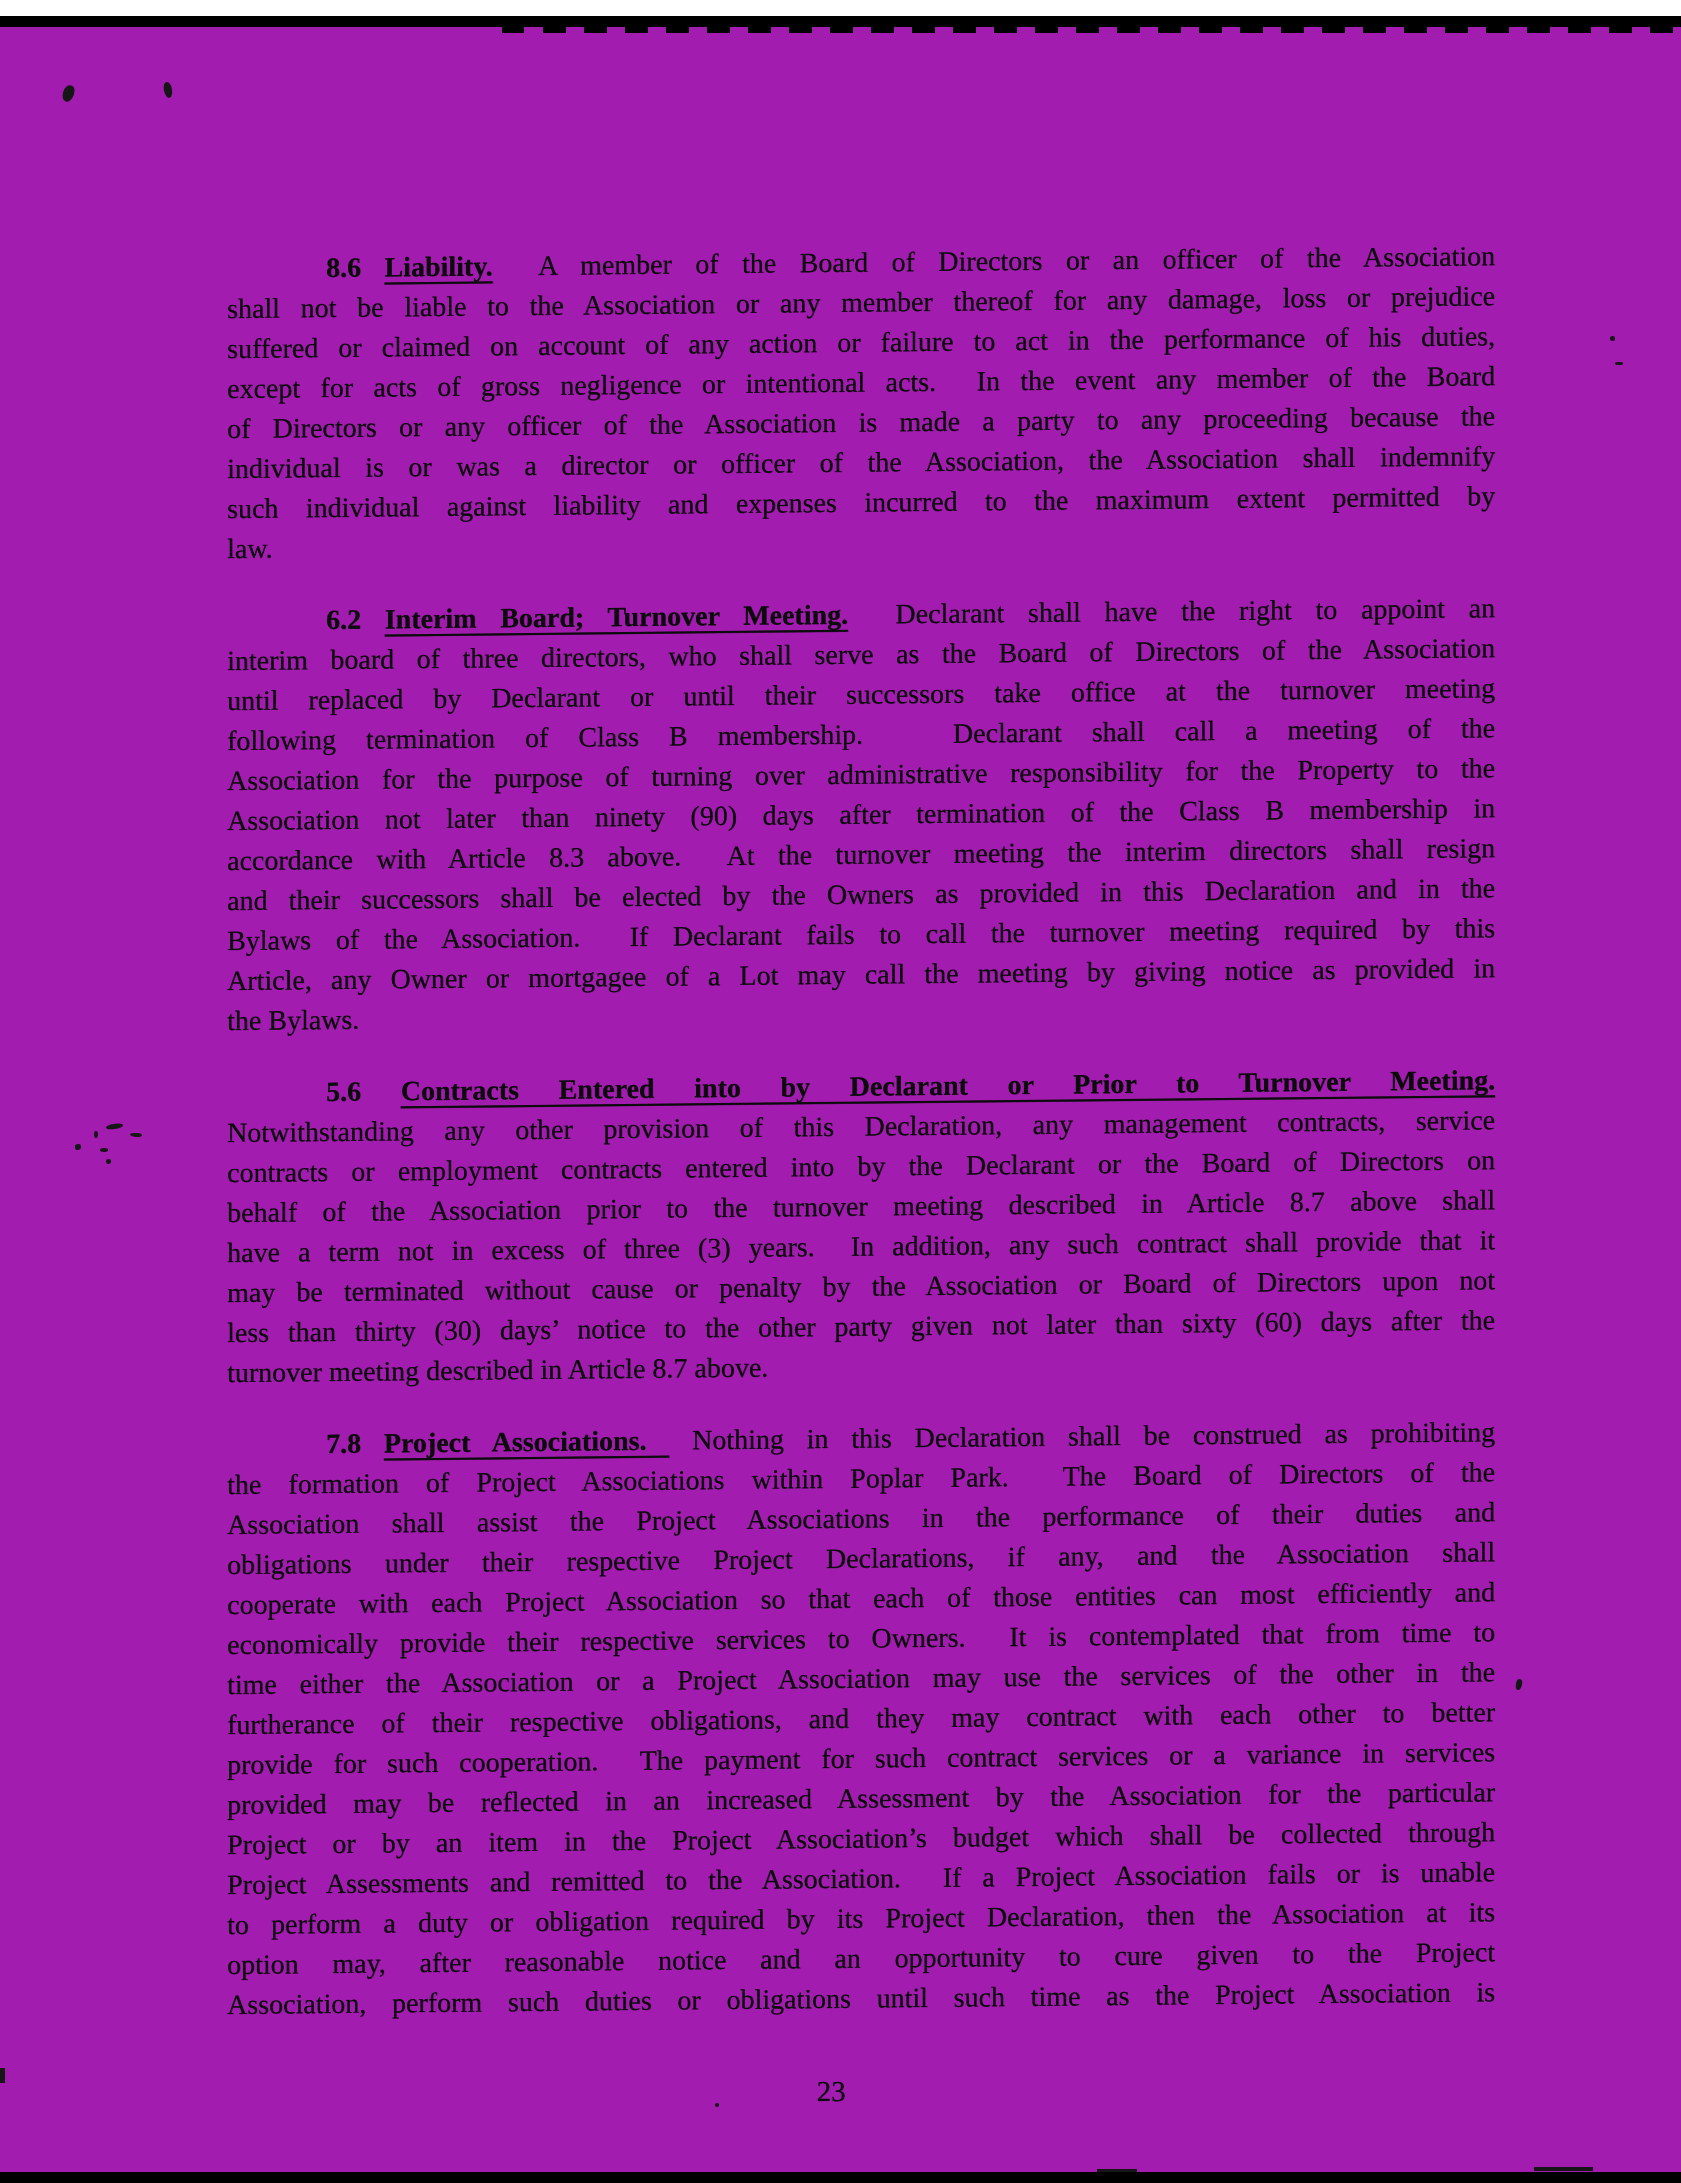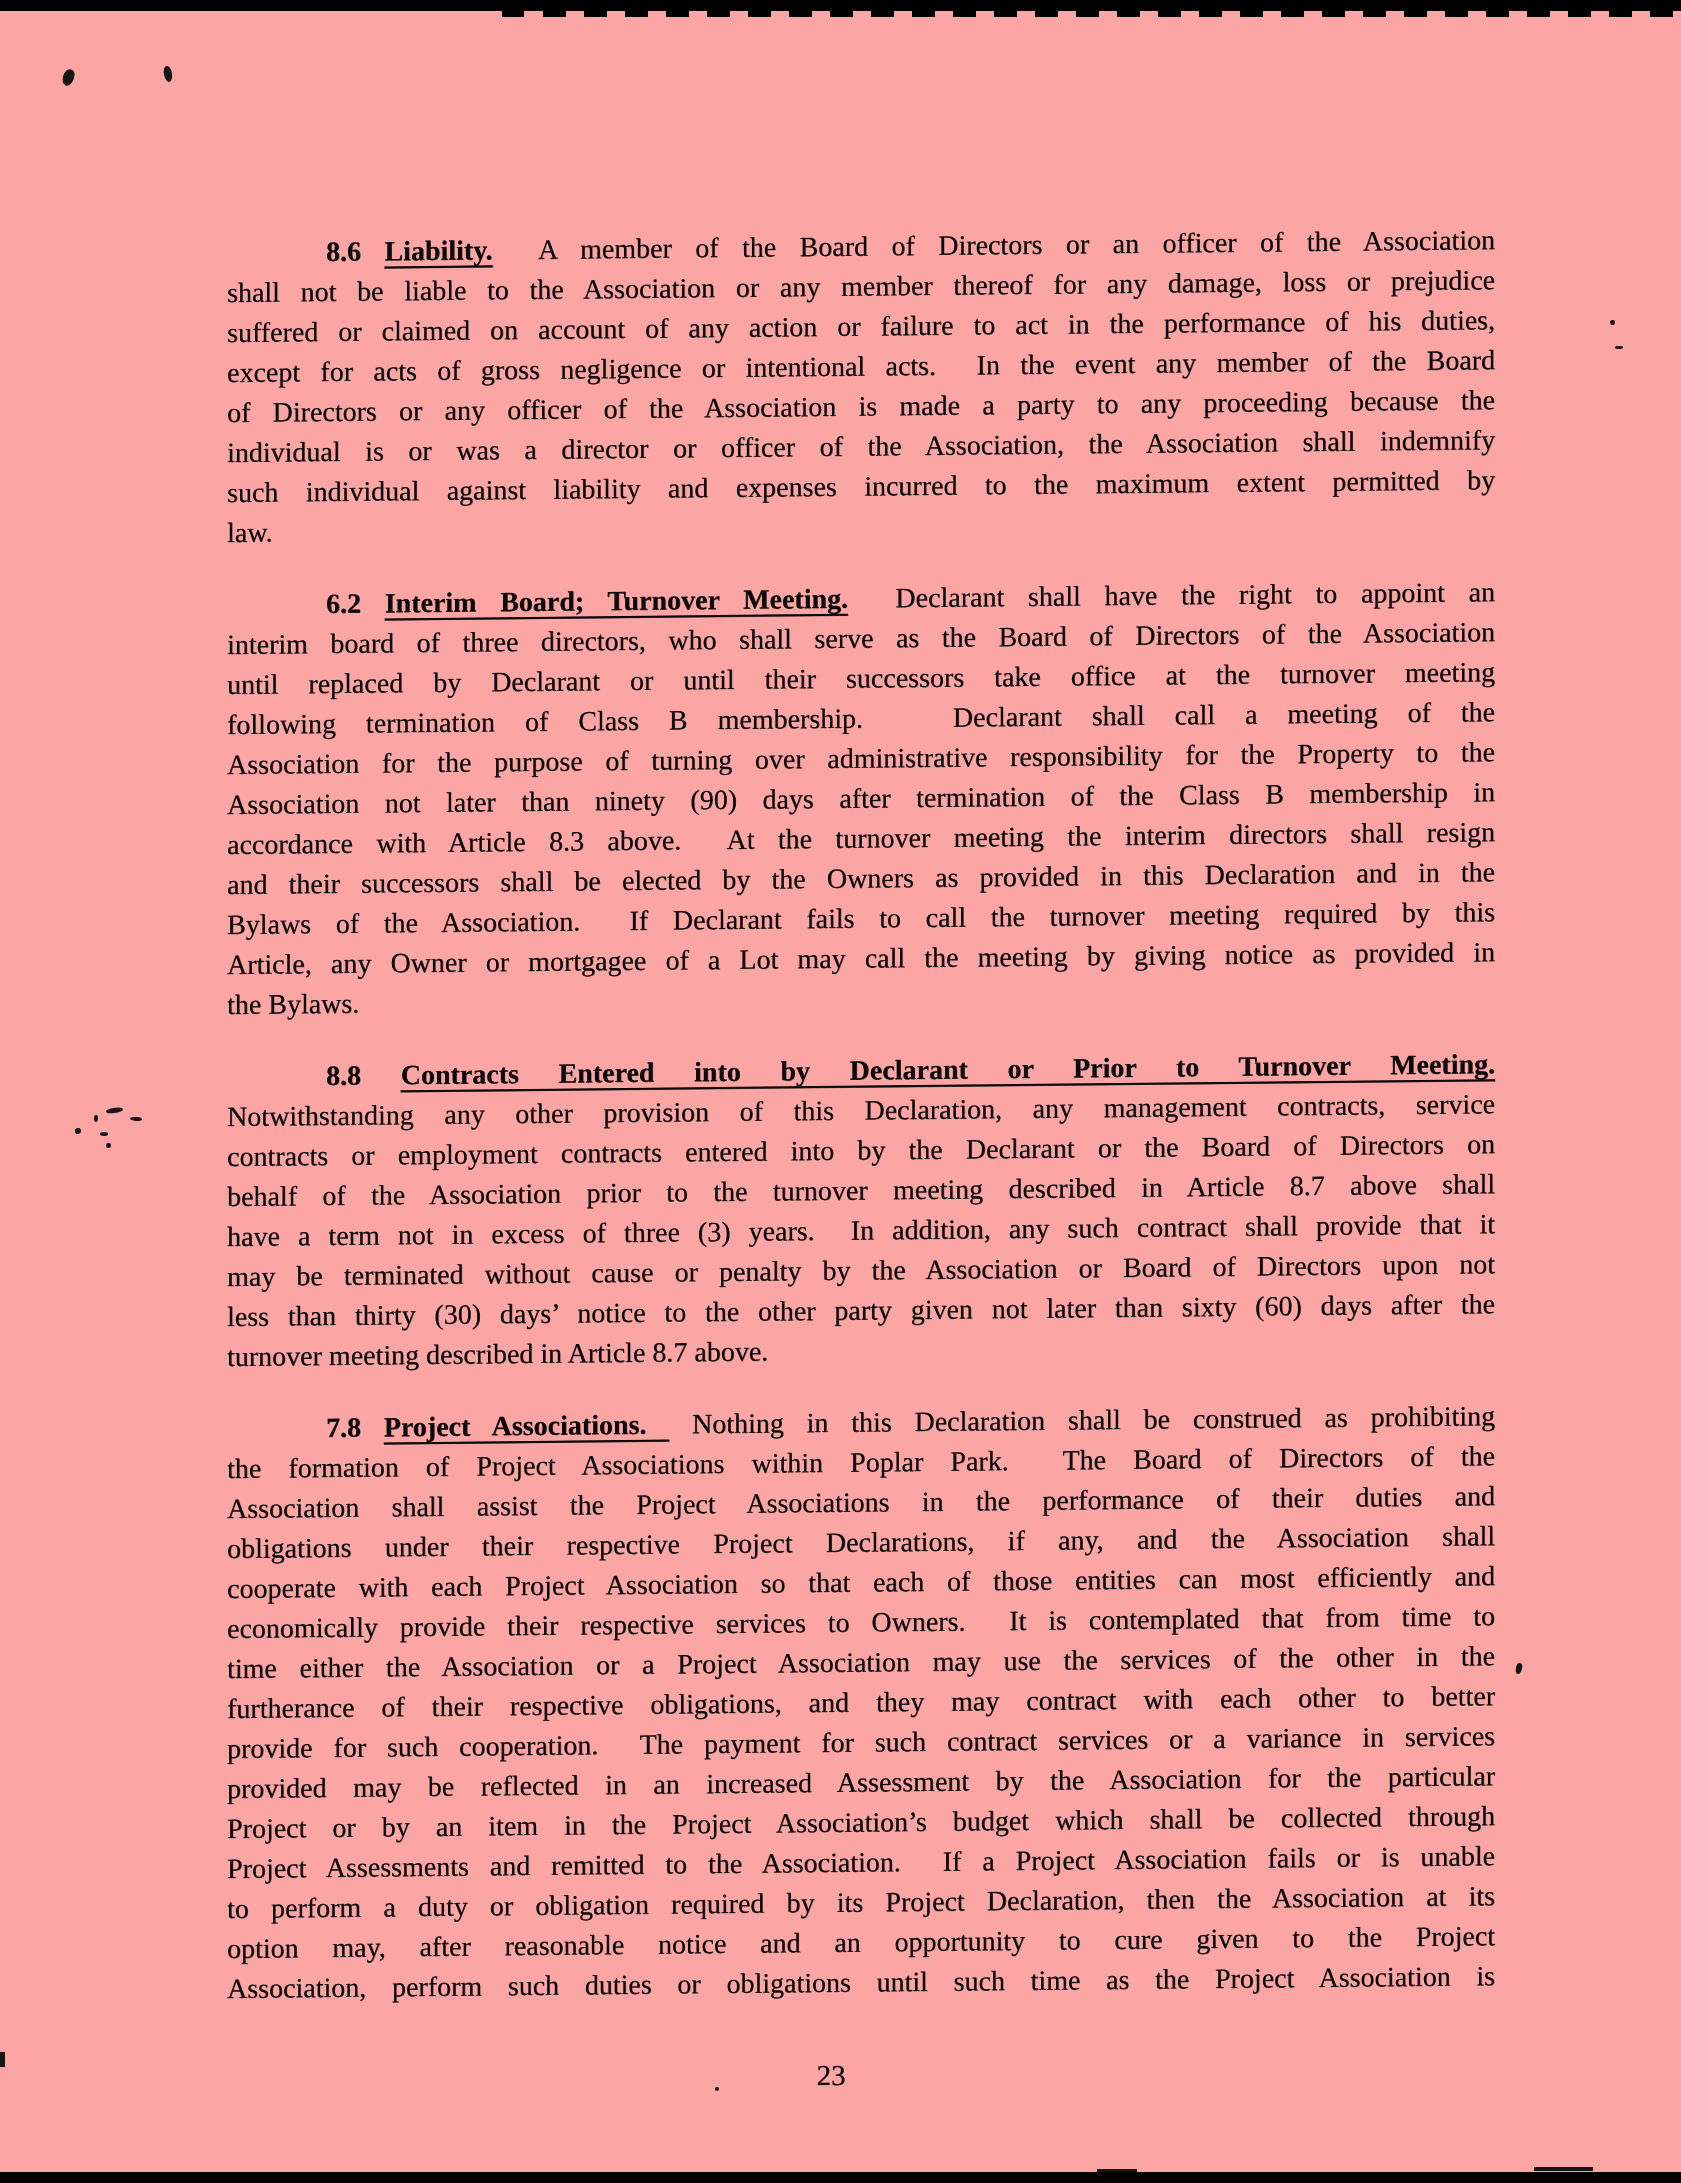--- a/index.html
+++ b/index.html
@@ -3,21 +3,21 @@
 <meta charset="utf-8">
 <style>
   html, body { margin: 0; padding: 0; }
   body {
     width: 1682px; height: 2183px;
     background: #ffffff;
     position: relative;
     overflow: hidden;
     font-family: "Liberation Serif", serif;
   }
-  .page { position: absolute; inset: 0; background: #fca5a5; }
+  .page { position: absolute; inset: 0; background: #a21caf; margin-top: 16px; }
 
   
   .topbar { position: absolute; top: 0; left: 0; width: 100%; height: 11.2px; background: #000; }
   .topbar-fringe {
     position: absolute; top: 11.2px; left: 502px; right: 0; height: 6px;
     background: repeating-linear-gradient(90deg, #000 0 22.5px, transparent 22.5px 41px);
   }
   .bottombar { position: absolute; left: 0; bottom: 0; width: 100%; height: 10.6px; background: #000; }
   .speck { position: absolute; background: #161616; border-radius: 50% 45% 55% 50%; }
   .m1 { left: 63px;  top: 69px;  width: 10.6px; height: 17px; transform: rotate(18deg); }
@@ -104,21 +104,21 @@
           <div class="line">following termination of Class B membership.&nbsp;&nbsp; Declarant shall call a meeting of the</div>
           <div class="line">Association for the purpose of turning over administrative responsibility for the Property to the</div>
           <div class="line">Association not later than ninety (90) days after termination of the Class B membership in</div>
           <div class="line">accordance with Article 8.3 above.&nbsp; At the turnover meeting the interim directors shall resign</div>
           <div class="line">and their successors shall be elected by the Owners as provided in this Declaration and in the</div>
           <div class="line">Bylaws of the Association.&nbsp; If Declarant fails to call the turnover meeting required by this</div>
           <div class="line">Article, any Owner or mortgagee of a Lot may call the meeting by giving notice as provided in</div>
           <div class="line last">the Bylaws.</div>
         </div>
         <div class="paragraph">
-          <div class="line first"><span class="sec-num">8.8</span> <span class="sec-title">Contracts Entered into by Declarant or Prior to Turnover Meeting.</span></div>
+          <div class="line first"><span class="sec-num">5.6</span> <span class="sec-title">Contracts Entered into by Declarant or Prior to Turnover Meeting.</span></div>
           <div class="line">Notwithstanding any other provision of this Declaration, any management contracts, service</div>
           <div class="line">contracts or employment contracts entered into by the Declarant or the Board of Directors on</div>
           <div class="line">behalf of the Association prior to the turnover meeting described in Article 8.7 above shall</div>
           <div class="line">have a term not in excess of three (3) years.&nbsp; In addition, any such contract shall provide that it</div>
           <div class="line">may be terminated without cause or penalty by the Association or Board of Directors upon not</div>
           <div class="line">less than thirty (30) days’ notice to the other party given not later than sixty (60) days after the</div>
           <div class="line last">turnover meeting described in Article 8.7 above.</div>
         </div>
         <div class="paragraph">
           <div class="line first"><span class="sec-num">7.8</span> <span class="sec-title">Project Associations.&nbsp;</span><span>&nbsp;Nothing in this Declaration shall be construed as prohibiting</span></div>

